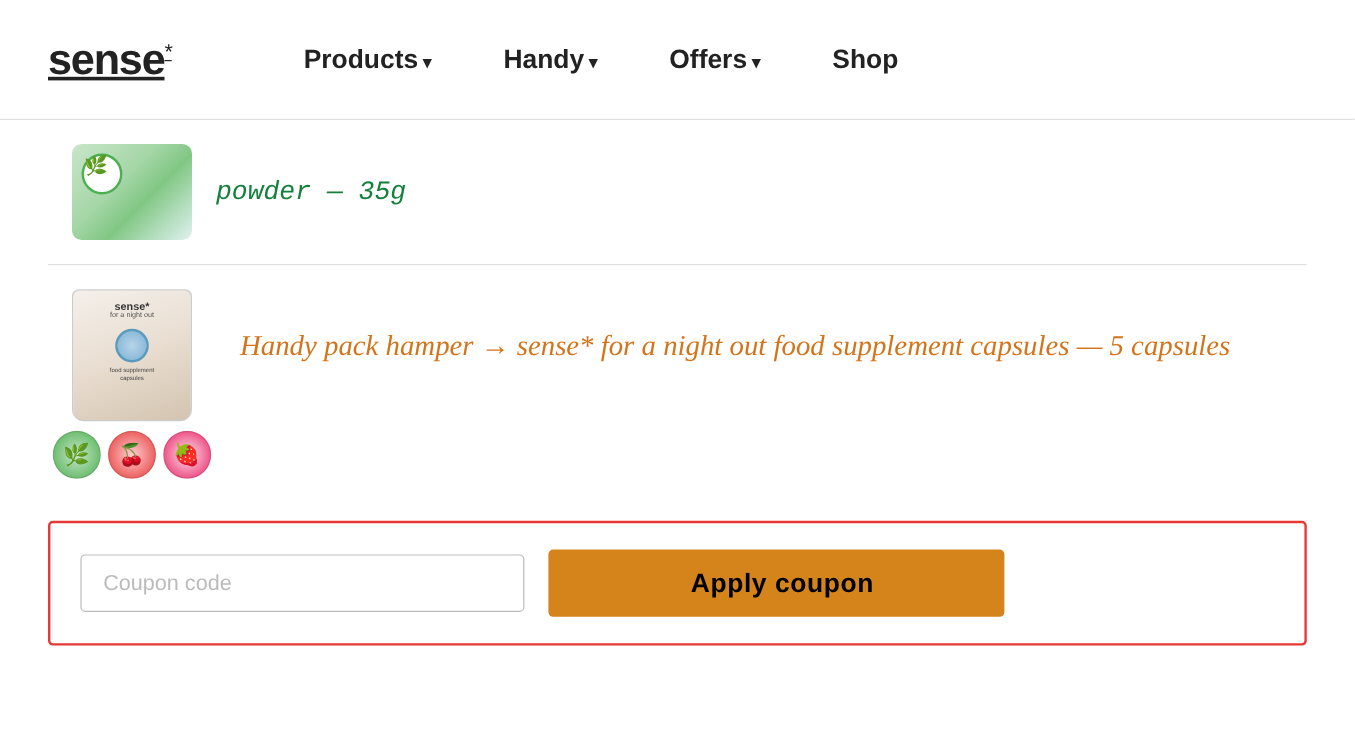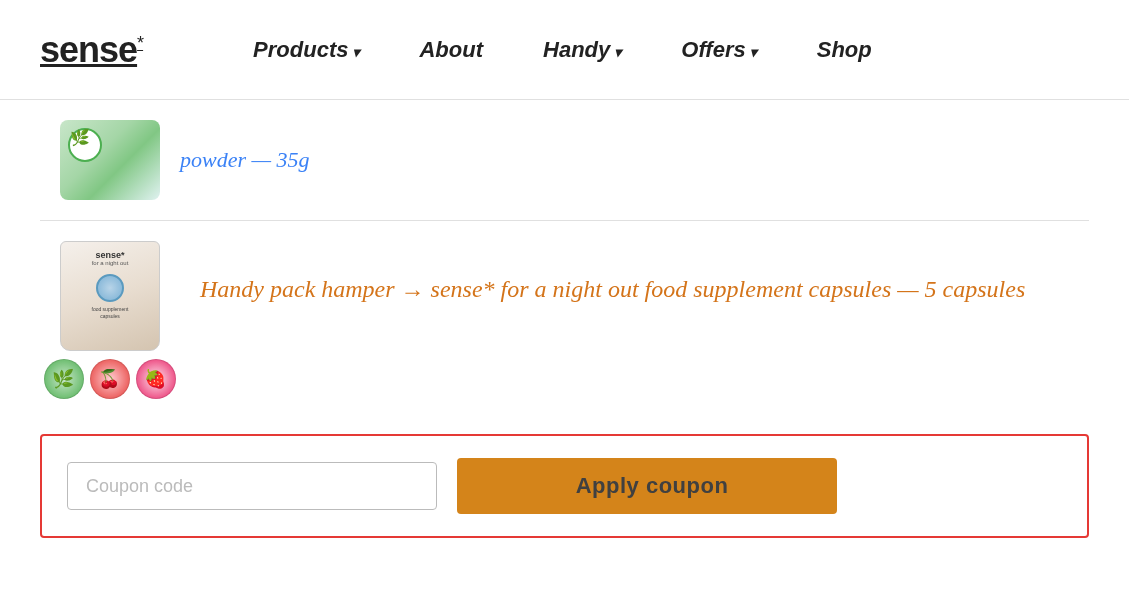--- a/index.html
+++ b/index.html
@@ -34,21 +34,20 @@
     }
     .logo-star {
       font-size: 18px;
       vertical-align: super;
       font-weight: 400;
     }
     nav {
       display: flex;
       align-items: flex-start;
       gap: 0;
-      font-style: italic;
     }
     .nav-item {
       font-size: 22px;
       font-weight: 700;
       color: #222;
       padding: 0 30px;
       cursor: pointer;
       font-family: Arial, sans-serif;
       white-space: nowrap;
     }
@@ -101,22 +100,22 @@
     }
     .product-img-1::after {
       content: '🌿';
       position: absolute;
       top: 8px;
       left: 10px;
       font-size: 16px;
     }
     .product-title-1 {
       font-size: 22px;
-      color: #3b82f6;
-      font-family: Liberation Serif, serif;
+      color: #15803d;
+      font-family: Liberation Mono, monospace;
       font-style: italic;
     }
 
     
     .product-row-2 {
       display: flex;
       align-items: flex-start;
       padding: 20px 0 20px 0;
     }
     .product-img-wrap-2 {
@@ -222,44 +221,41 @@
       outline: none;
     }
     .coupon-input::placeholder {
       color: #bbb;
     }
     .apply-btn {
       flex: 1;
       max-width: 380px;
       height: 56px;
       background: #d4841a;
-      color: #404040;
+      color: #000000;
       border: none;
       border-radius: 4px;
       font-size: 22px;
       font-weight: 700;
       font-family: Arial, sans-serif;
       cursor: pointer;
       letter-spacing: 0.5px;
       padding-left: 10px;
     }
   </style>
 </head>
 <body>
 
 <header>
   <div class="logo">
     <span>sense</span><span class="logo-star">*</span>
   </div>
   <nav>
     <div class="nav-item">
       <span>Products</span><span class="chevron">▾</span>
-    </div>
-    <div class="nav-item">
-      <span>About</span>
     </div>
     <div class="nav-item">
       <span>Handy</span><span class="chevron">▾</span>
     </div>
     <div class="nav-item">
       <span>Offers</span><span class="chevron">▾</span>
     </div>
     <div class="nav-item">
       <span>Shop</span>
     </div>

